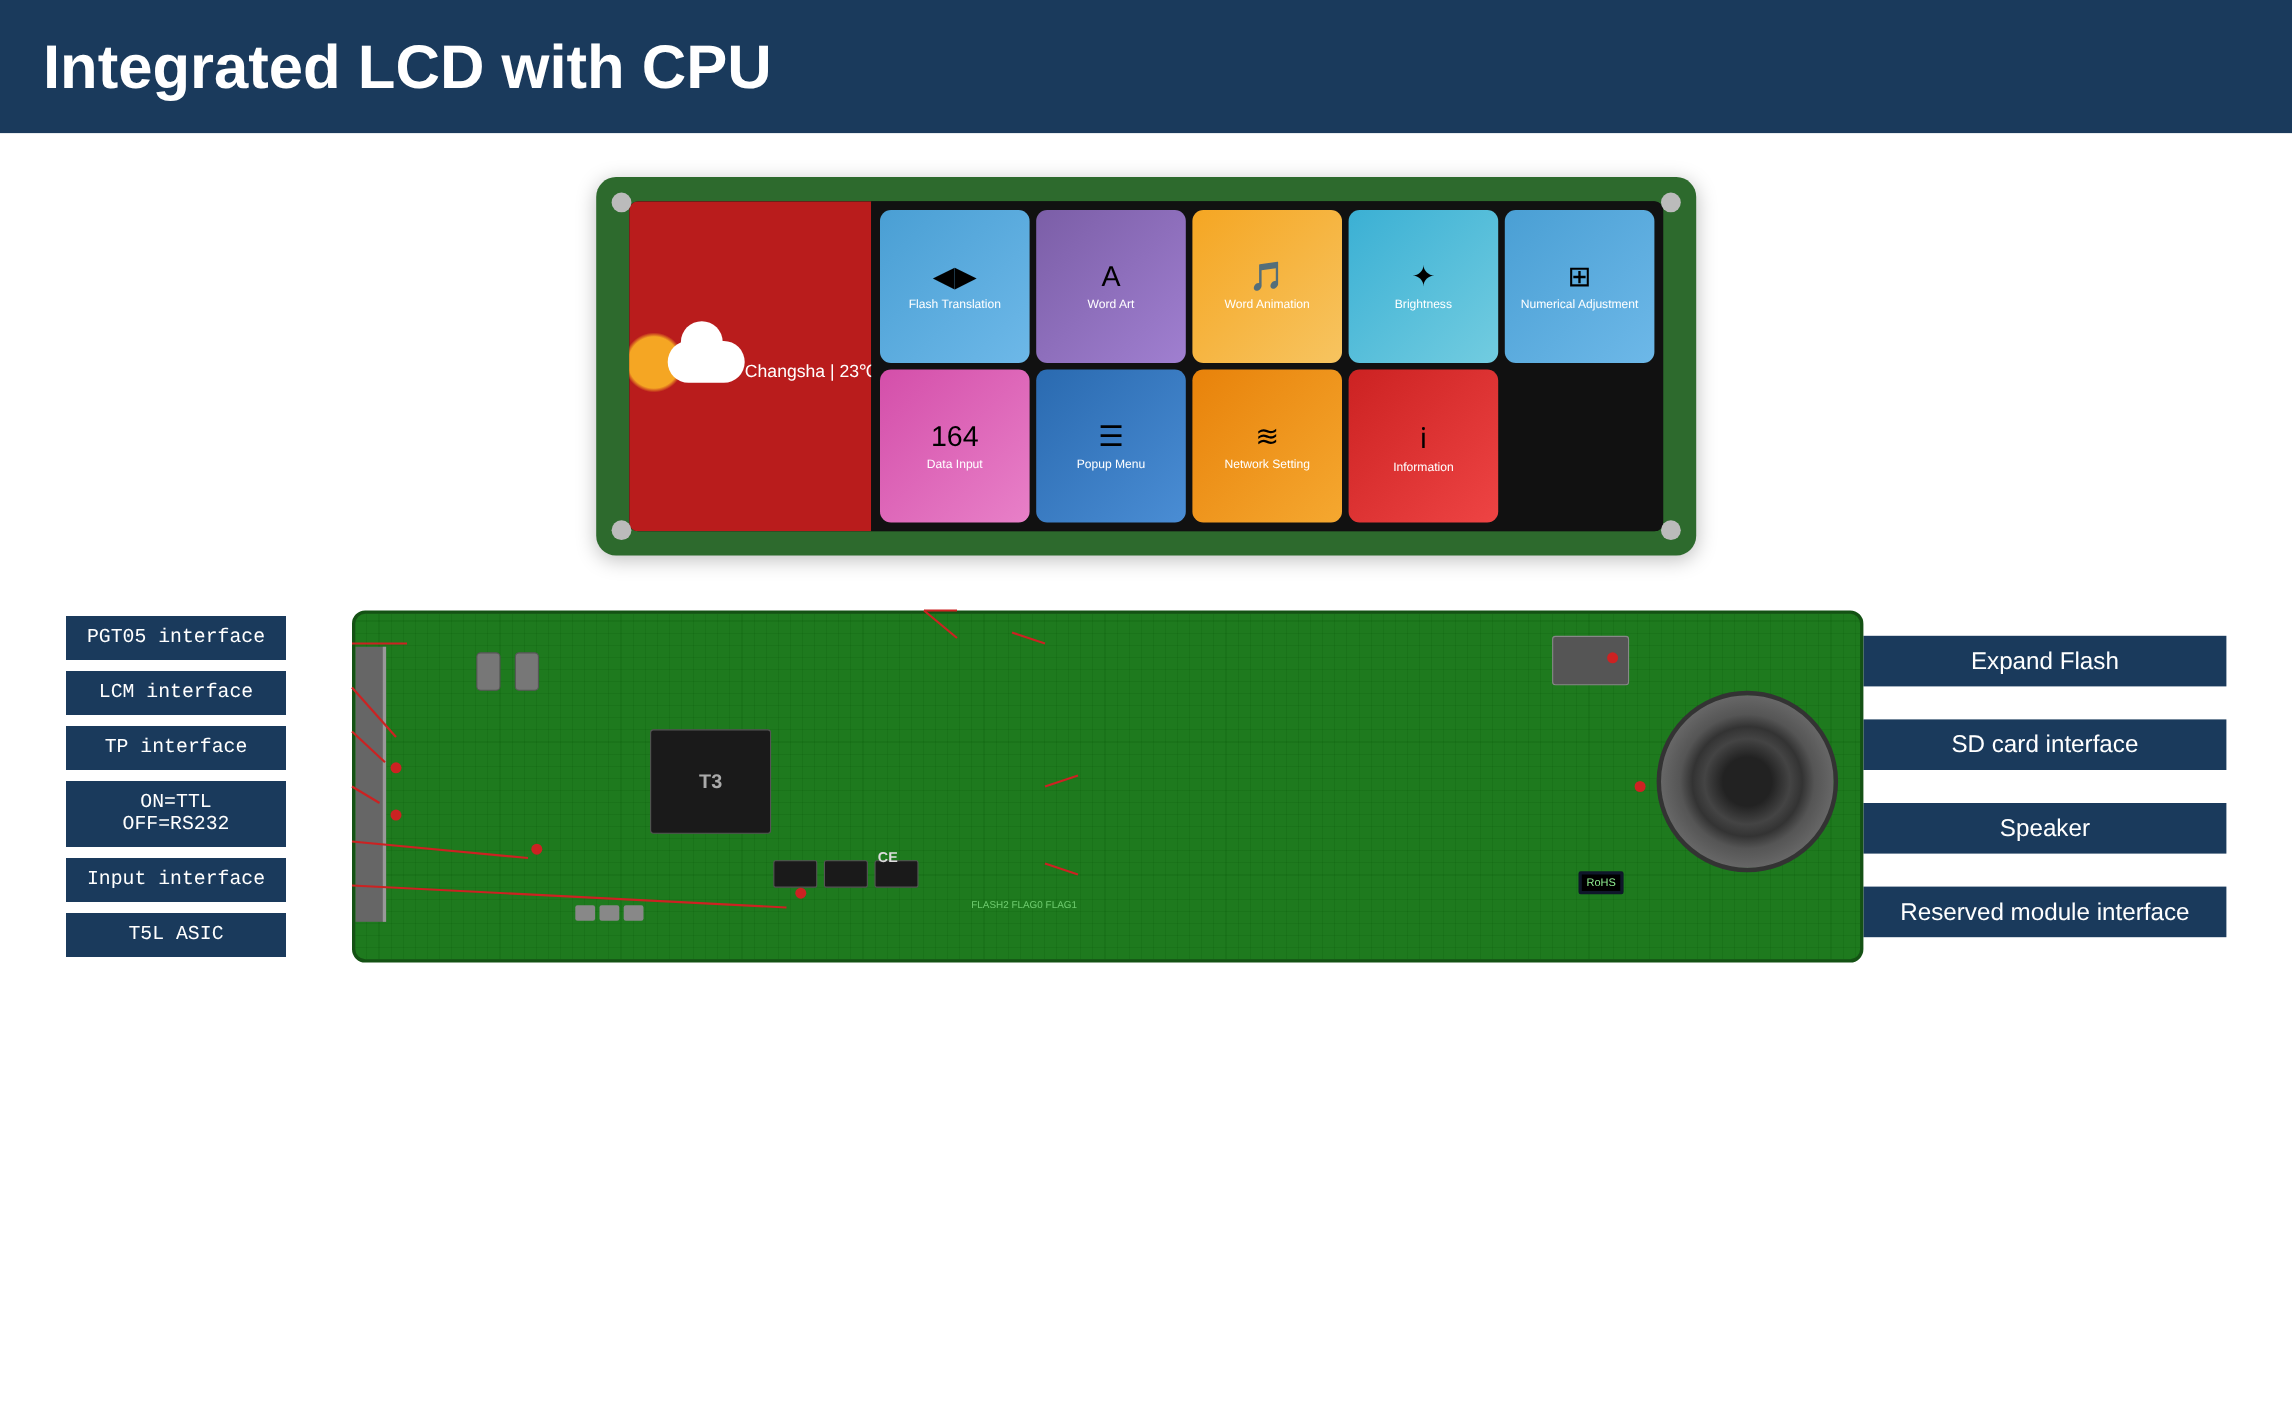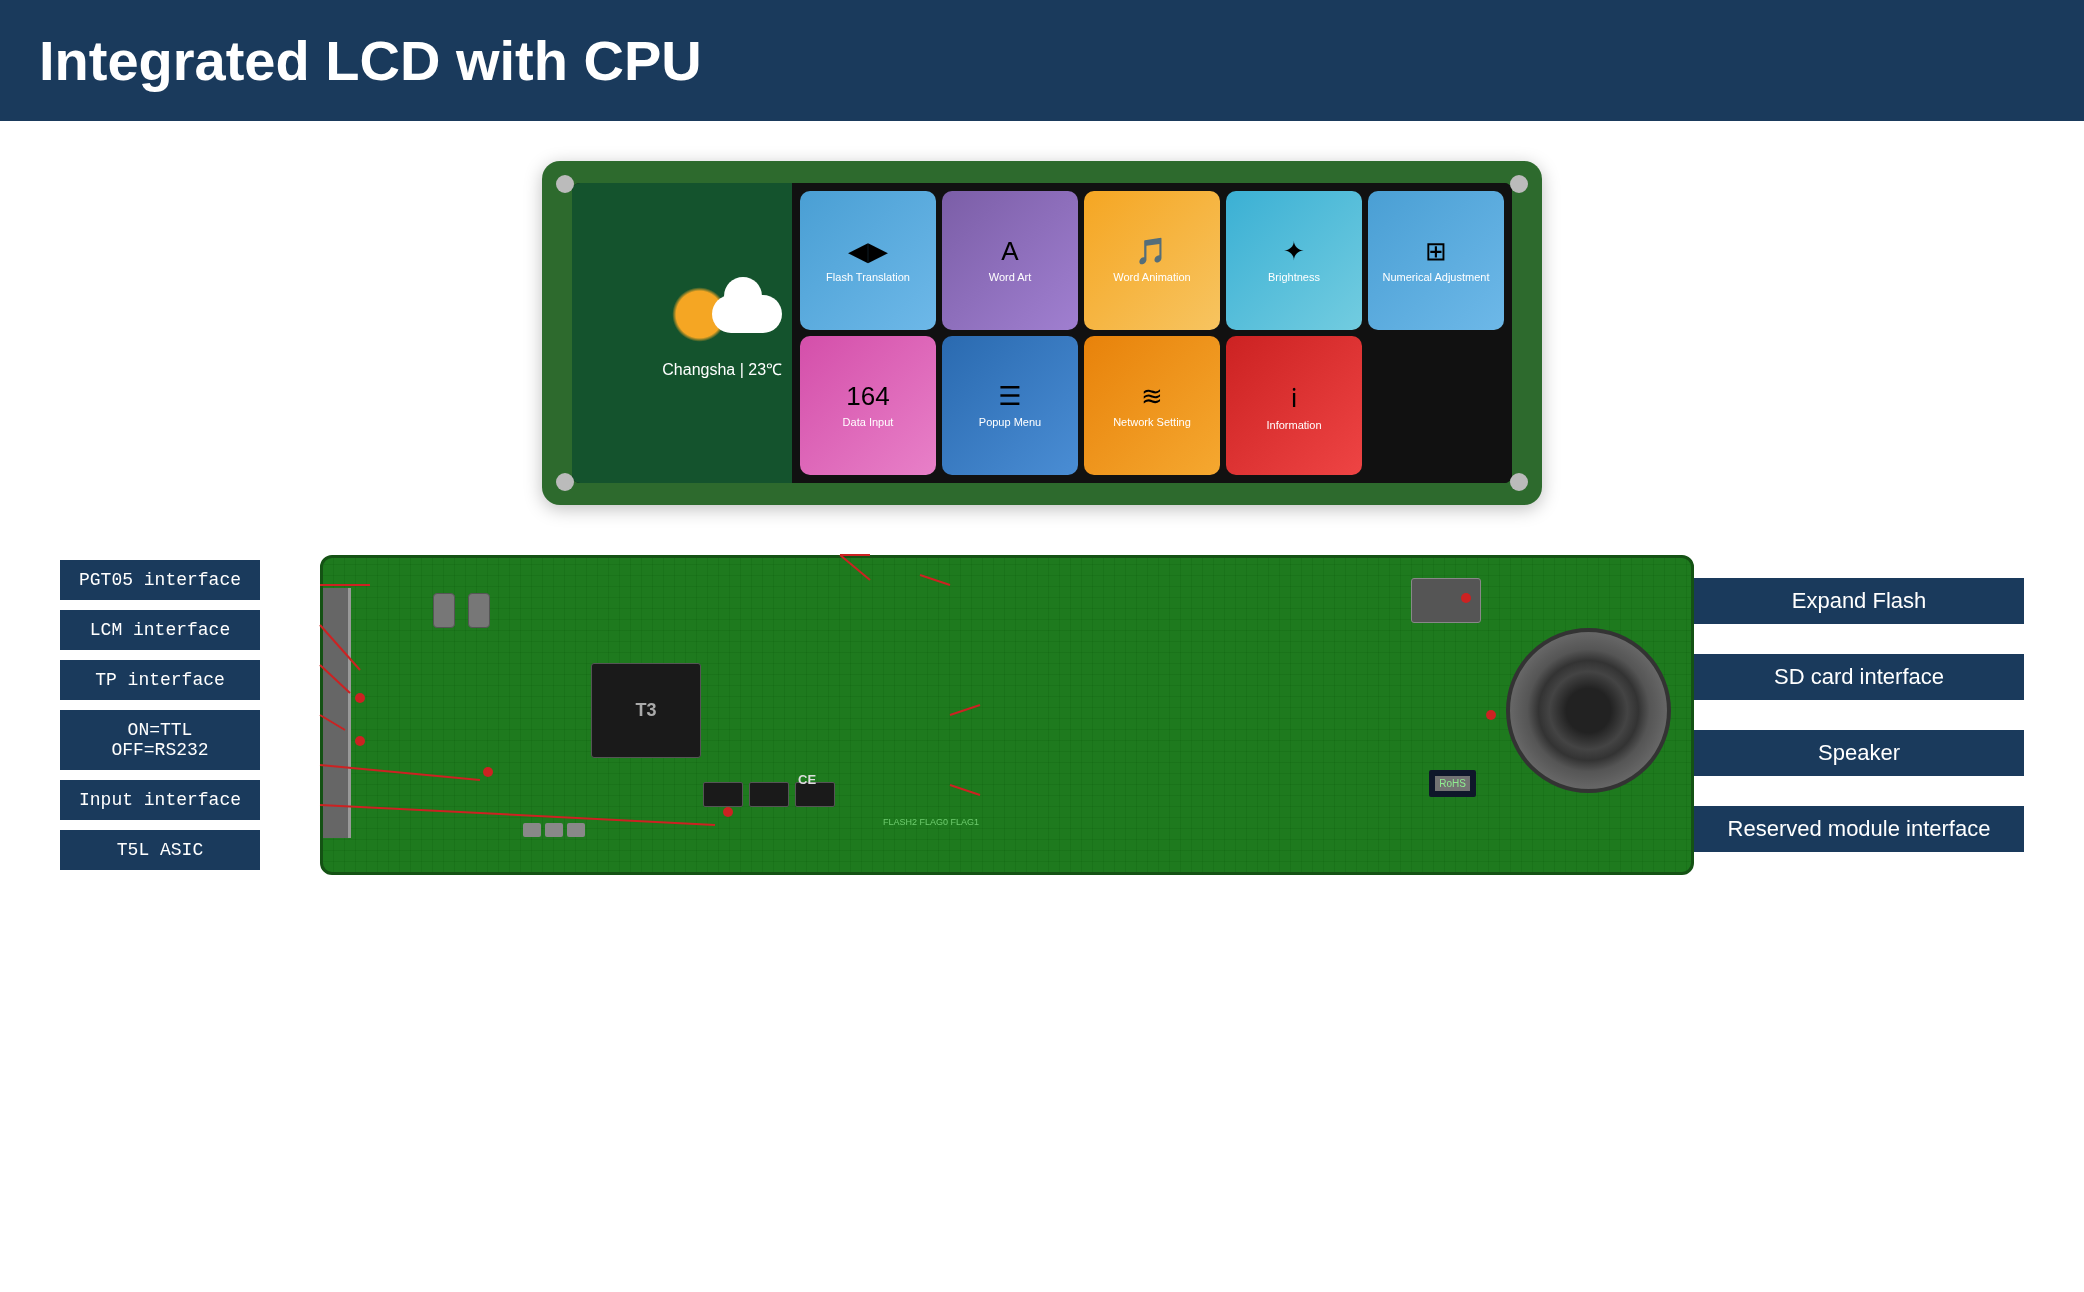--- a/index.html
+++ b/index.html
@@ -59,26 +59,26 @@
     .lcd-corner.bl { bottom: 14px; left: 14px; }
     .lcd-corner.br { bottom: 14px; right: 14px; }
 
     
     .screen-content {
       display: flex;
       width: 100%;
       height: 100%;
     }
     .weather-panel {
-      background: #14532d;
+      background: #b91c1c;
       width: 220px;
       min-width: 220px;
       display: flex;
-      flex-direction: column;
-      align-items: flex-end;
+      flex-direction: row;
+      align-items: center;
       justify-content: center;
       padding: 10px;
     }
     .weather-icons {
       display: flex;
       align-items: center;
       margin-bottom: 8px;
     }
     .sun-icon {
       width: 55px;
@@ -368,21 +368,21 @@
         <div style="position:absolute;top:152px;right:195px;width:10px;height:10px;border-radius:50%;background:#cc2222;"></div>
 
         <div style="position:absolute;bottom:35px;left:200px;display:flex;gap:4px;">
           <div style="width:18px;height:14px;background:#888;border-radius:2px;"></div>
           <div style="width:18px;height:14px;background:#888;border-radius:2px;"></div>
           <div style="width:18px;height:14px;background:#888;border-radius:2px;"></div>
         </div>
 
         <div style="position:absolute;bottom:45px;left:560px;color:#90ee90;font-size:9px;opacity:0.7;">FLASH2 FLAG0 FLAG1</div>
 
-        <div style="position:absolute;bottom:75px;right:215px;background:#737373;border:6px solid #0f172a;border-radius:2px;padding:2px 4px;color:#90ee90;font-size:10px;">RoHS</div>
+        <div style="position:absolute;bottom:59px;right:215px;background:#000000;border:3px solid #0f172a;border-radius:2px;padding:2px 4px;color:#90ee90;font-size:10px;">RoHS</div>
 
       </div>
 
       <svg style="position:absolute;top:-30px;left:-270px;width:calc(100% + 600px);height:calc(100% + 80px);pointer-events:none;overflow:visible;">
 
         <line x1="270" y1="60" x2="320" y2="60" stroke="#cc2222" stroke-width="2"></line>
         <line x1="270" y1="100" x2="310" y2="145" stroke="#cc2222" stroke-width="2"></line>
         <line x1="270" y1="140" x2="300" y2="168" stroke="#cc2222" stroke-width="2"></line>
         <line x1="270" y1="190" x2="295" y2="205" stroke="#cc2222" stroke-width="2"></line>
         <line x1="270" y1="240" x2="430" y2="255" stroke="#cc2222" stroke-width="2"></line>

